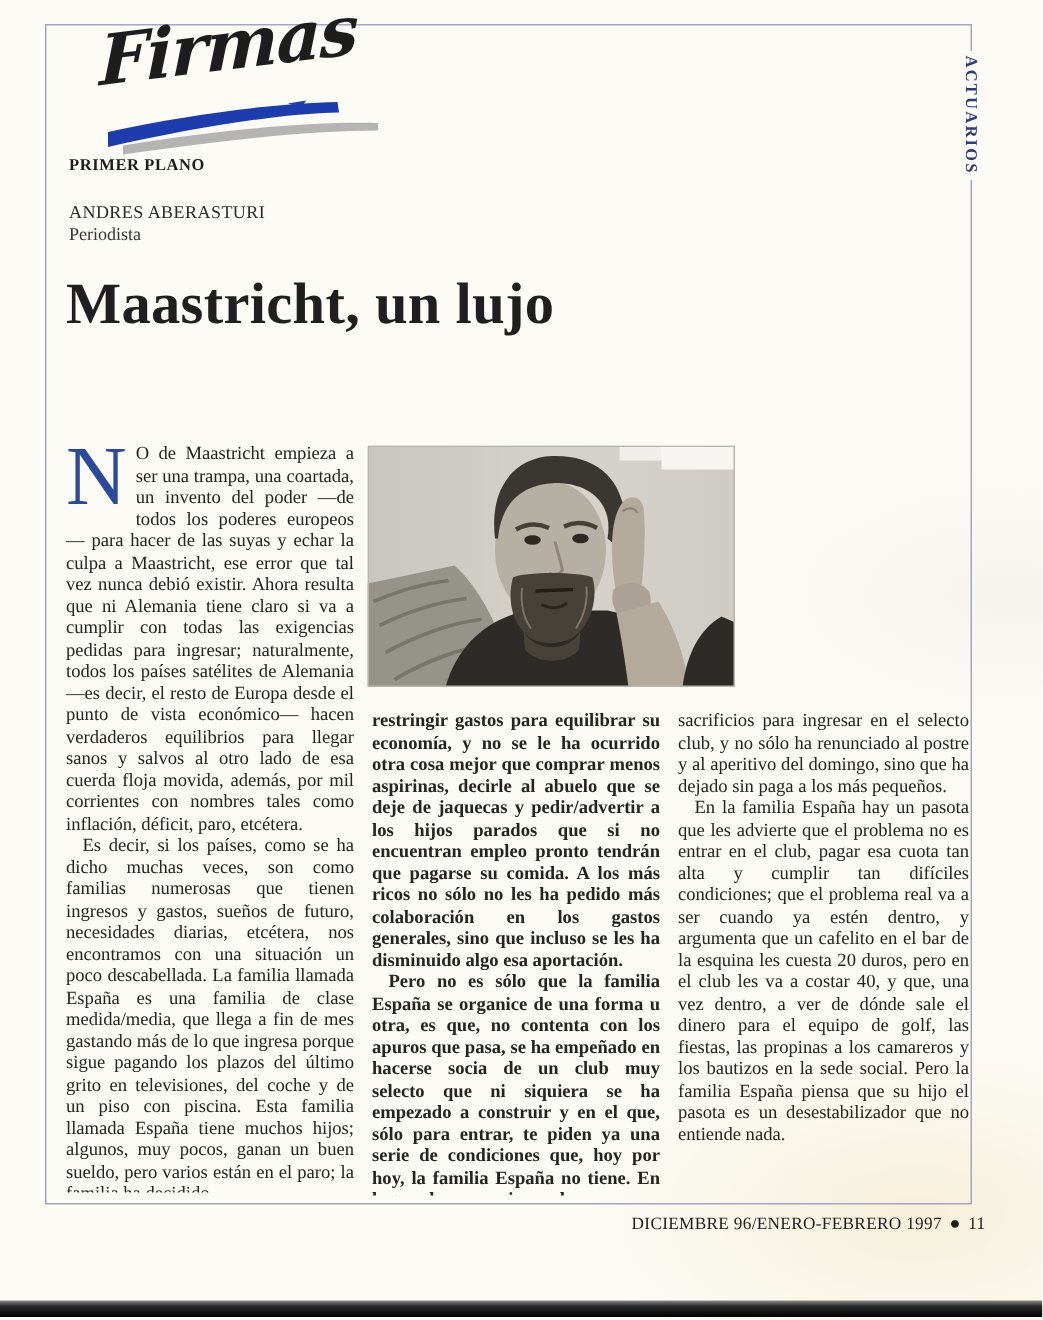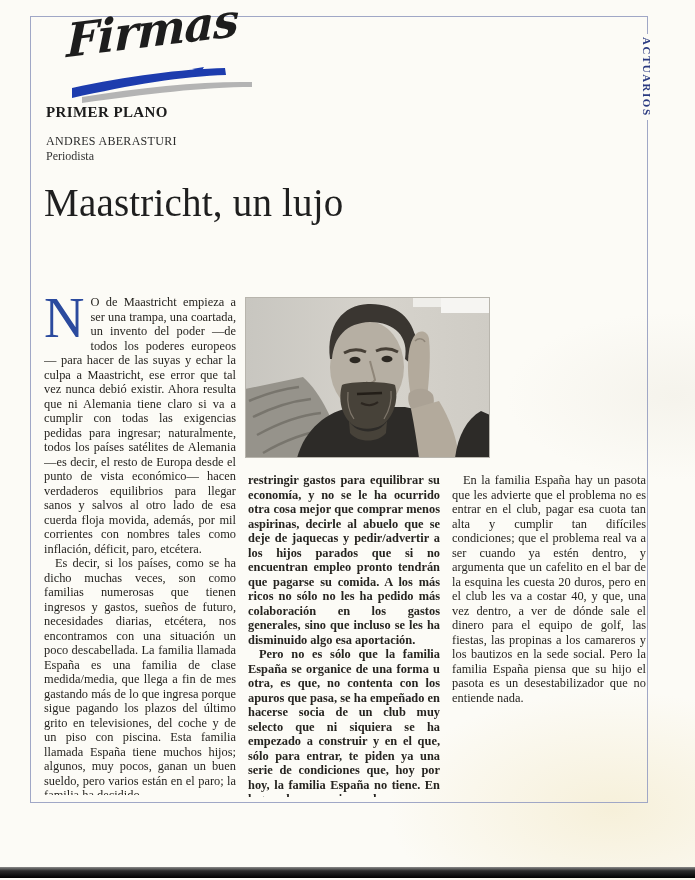--- a/index.html
+++ b/index.html
@@ -50,21 +50,21 @@
     font-size: 11px;
     letter-spacing: 1.5px;
     color: #2a3a80;
     background: #fcfbf6;
     padding: 3px 0;
     z-index: 2;
   }
   .kicker {
     position: absolute;
     left: 46px; top: 104px;
-    font-size: 15px;
+    font-size: 11px;
     font-weight: 700;
     letter-spacing: 0.4px;
     color: #1c1c1c;
     z-index: 2;
   }
   .author {
     position: absolute;
     left: 46px; top: 134px;
     font-size: 12px;
     letter-spacing: 0.3px;
@@ -76,21 +76,21 @@
     left: 46px; top: 149px;
     font-size: 12px;
     color: #333;
     z-index: 2;
   }
   .title {
     position: absolute;
     left: 44px; top: 180px;
     margin: 0;
     font-size: 39px;
-    font-weight: 400;
+    font-weight: 700;
     color: #1f1f1f;
     letter-spacing: 0.2px;
     z-index: 2;
   }
   .photo {
     position: absolute;
     left: 245px; top: 297px;
     width: 245px; height: 161px;
     z-index: 2;
   }
@@ -223,19 +223,25 @@
     <p><span class="dropcap">N</span><span>O de Maastricht empieza a ser una trampa, una coartada, un invento del poder —de todos los poderes europeos— para hacer de las suyas y echar la culpa a Maastricht, ese error que tal vez nunca debió existir. Ahora resulta que ni Alemania tiene claro si va a cumplir con todas las exigencias pedidas para ingresar; naturalmente, todos los países satélites de Alemania —es decir, el resto de Europa desde el punto de vista económico— hacen verdaderos equilibrios para llegar sanos y salvos al otro lado de esa cuerda floja movida, además, por mil corrientes con nombres tales como inflación, déficit, paro, etcétera.</span></p>
     <p class="indent">Es decir, si los países, como se ha dicho muchas veces, son como familias numerosas que tienen ingresos y gastos, sueños de futuro, necesidades diarias, etcétera, nos encontramos con una situación un poco descabellada. La familia llamada España es una familia de clase medida/media, que llega a fin de mes gastando más de lo que ingresa porque sigue pagando los plazos del último grito en televisiones, del coche y de un piso con piscina. Esta familia llamada España tiene muchos hijos; algunos, muy pocos, ganan un buen sueldo, pero varios están en el paro; la familia ha decidido</p>
   </div>
 
   <div class="col col2">
     <p>restringir gastos para equilibrar su economía, y no se le ha ocurrido otra cosa mejor que comprar menos aspirinas, decirle al abuelo que se deje de jaquecas y pedir/advertir a los hijos parados que si no encuentran empleo pronto tendrán que pagarse su comida. A los más ricos no sólo no les ha pedido más colaboración en los gastos generales, sino que incluso se les ha disminuido algo esa aportación.</p>
     <p class="indent">Pero no es sólo que la familia España se organice de una forma u otra, es que, no contenta con los apuros que pasa, se ha empeñado en hacerse socia de un club muy selecto que ni siquiera se ha empezado a construir y en el que, sólo para entrar, te piden ya una serie de condiciones que, hoy por hoy, la familia España no tiene. En lugar de renunciar y buscarse un apaño, la familia ha decidido hacer todo tipo de</p>
   </div>
 
   <div class="col col3">
+    <p>sacrificios para ingresar en el selecto club, y no sólo ha renunciado al postre y al aperitivo del domingo, sino que ha dejado sin paga a los más pequeños.</p>
     <p class="indent">En la familia España hay un pasota que les advierte que el problema no es entrar en el club, pagar esa cuota tan alta y cumplir tan difíciles condiciones; que el problema real va a ser cuando ya estén dentro, y argumenta que un cafelito en el bar de la esquina les cuesta 20 duros, pero en el club les va a costar 40, y que, una vez dentro, a ver de dónde sale el dinero para el equipo de golf, las fiestas, las propinas a los camareros y los bautizos en la sede social. Pero la familia España piensa que su hijo el pasota es un desestabilizador que no entiende nada.</p>
   </div>
 
+  <div class="footer">
+    <span>DICIEMBRE 96/ENERO-FEBRERO 1997</span>
+    <span class="dot">●</span>
+    <span>11</span>
+  </div>
 
   <div class="bottom-bar"></div>
 
 </div>
 
 </body></html>

